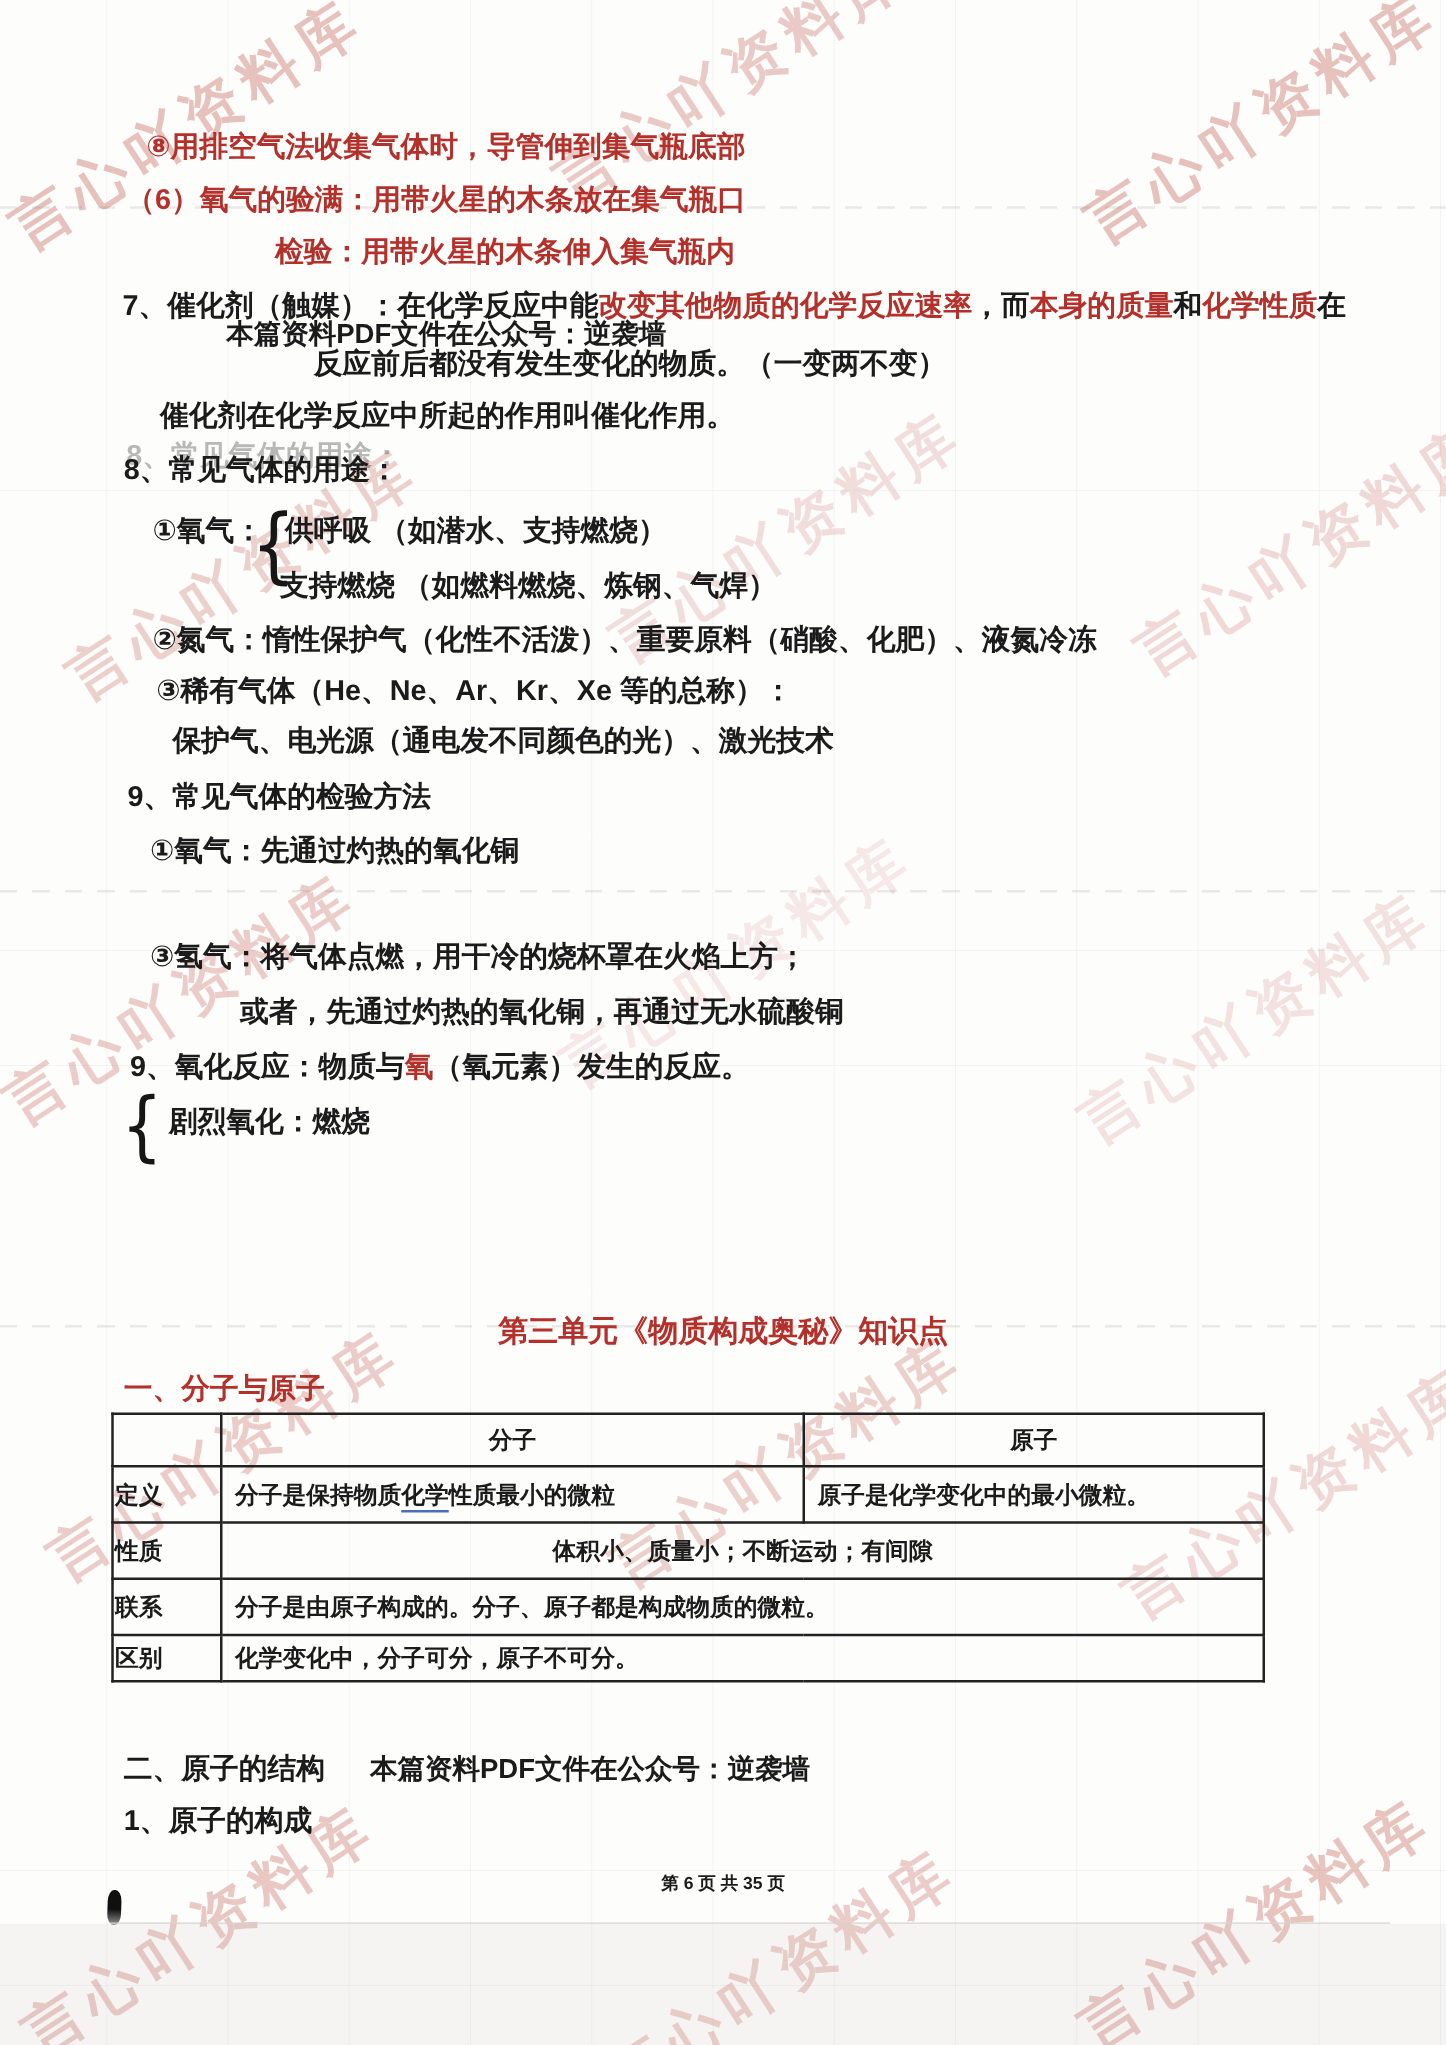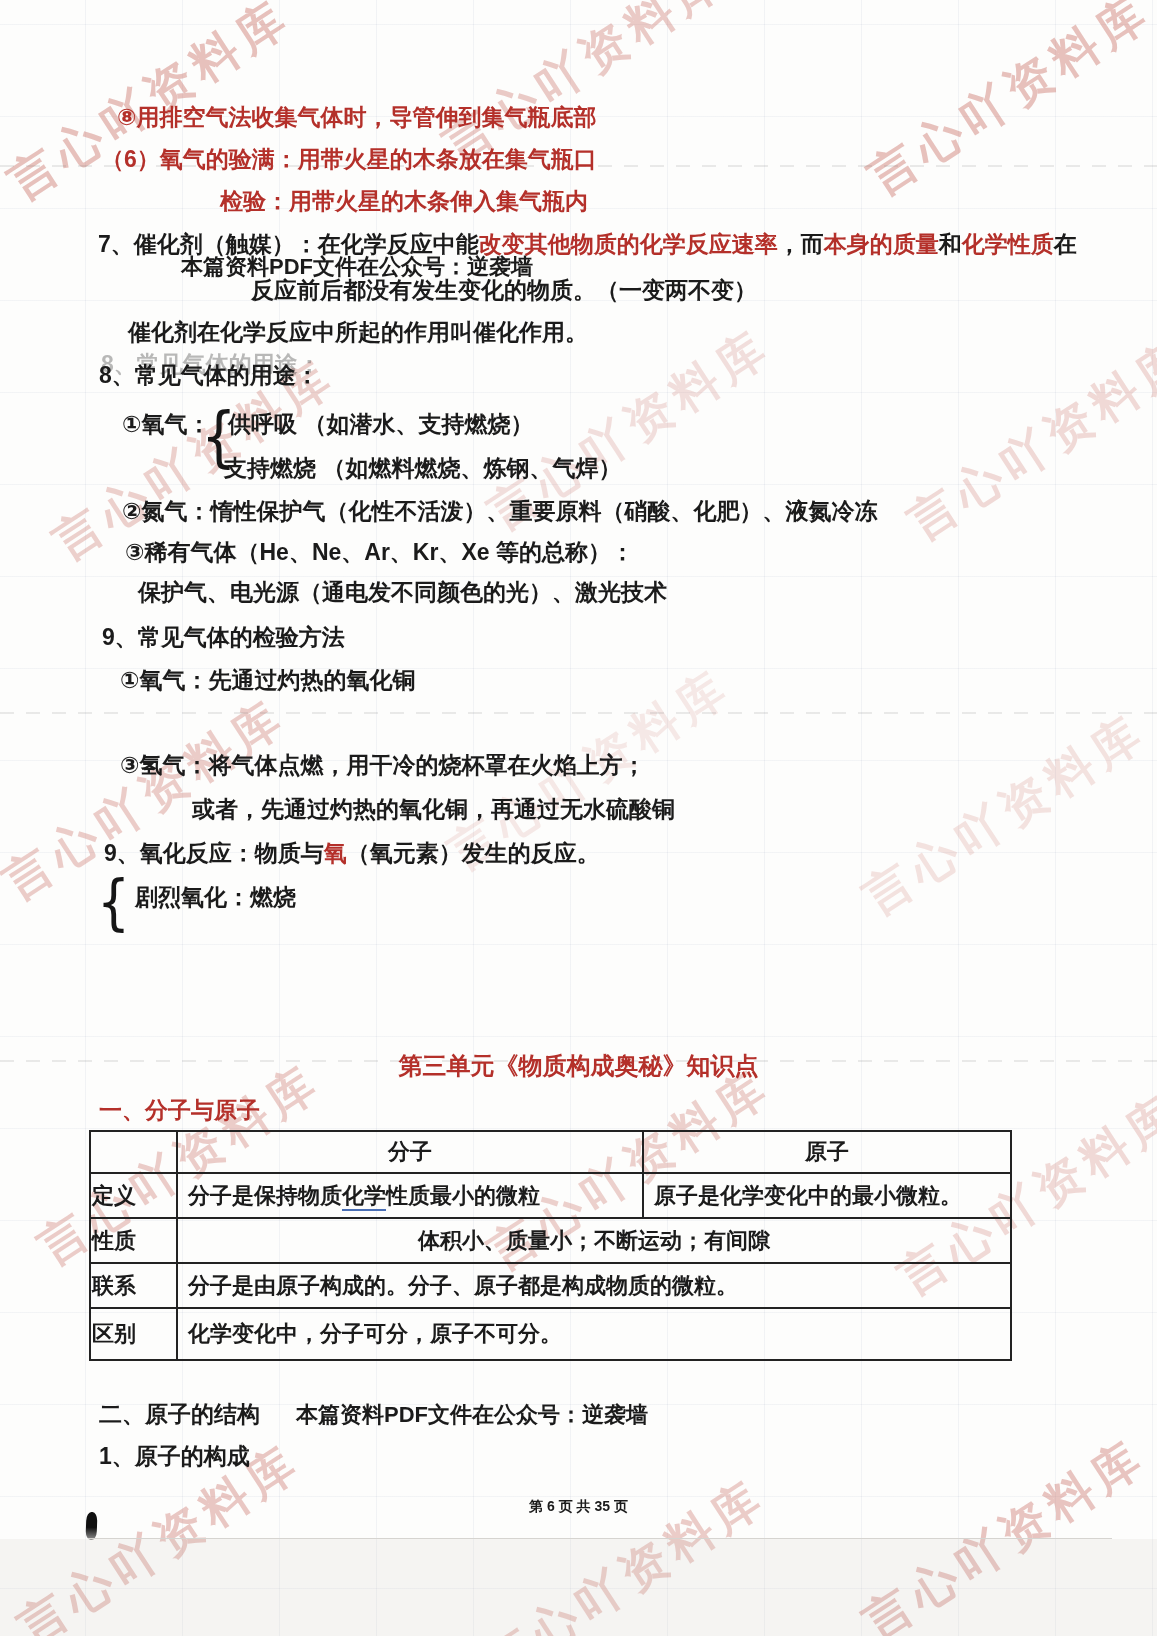--- a/index.html
+++ b/index.html
@@ -25,21 +25,21 @@
   .ghost { opacity:0.30; }
   .center { left:0; width:1157px; text-align:center; }
   .title { font-size:24px; font-weight:700; }
   .wm { position:absolute; z-index:1; white-space:nowrap; pointer-events:none;
     font-size:47px; font-weight:700; letter-spacing:7px; color:var(--wm-color,rgba(200,110,100,0.42));
     transform:translate(-50%,-50%) rotate(-33deg); }
   .layer2 { position:absolute; inset:0; z-index:2; }
   .brace { position:absolute; font-family:"DejaVu Sans",sans-serif; font-weight:400;
     color:#161616; line-height:1; transform-origin:top left; transform:scaleY(1.18); }
   table.cmp { position:absolute; left:89px; top:1130px; width:921px;
-    border-collapse:collapse; table-layout:fixed; font-size:22px; font-weight:600; color:#1b1b1b; }
+    border-collapse:collapse; table-layout:fixed; font-size:19px; font-weight:600; color:#1b1b1b; }
   .cmp td { border:2px solid #222; padding:0 10px; vertical-align:middle; }
   .cmp .lbl { padding-left:1px; }
   .cmp .ctr { text-align:center; }
   .u-blue { border-bottom:2px solid #4a6fb5; padding-bottom:1px; }
   .u-dark { border-bottom:2px solid #44536e; padding-bottom:4px; padding-right:14px; }
   .blob { position:absolute; left:86px; top:1512px; width:11px; height:28px;
     background:linear-gradient(to bottom,#101010 55%, rgba(60,60,60,0.55));
     border-radius:5px / 9px; transform:rotate(2deg); }
   .bline { position:absolute; left:88px; top:1538px; width:1024px; height:1px; background:#d6d4d0; }
   .bstrip { position:absolute; left:0; top:1539px; width:1157px; height:97px; background:rgba(203,198,190,0.16); }
@@ -130,21 +130,21 @@
         <td>原子是化学变化中的最小微粒。</td>
       </tr>
       <tr style="height:45px">
         <td class="lbl">性质</td>
         <td colspan="2" class="ctr">体积小、质量小；不断运动；有间隙</td>
       </tr>
       <tr style="height:45px">
         <td class="lbl">联系</td>
         <td colspan="2">分子是由原子构成的。分子、原子都是构成物质的微粒。</td>
       </tr>
-      <tr style="height:52px">
+      <tr style="height:37px">
         <td class="lbl">区别</td>
         <td colspan="2">化学变化中，分子可分，原子不可分。</td>
       </tr>
     </tbody>
       </table>
 
     <div class="txt" style="left:99px; top:1401px">
       <span class="bold">二、原子的结构</span><span class="bold sz22" style="margin-left:36px">本篇资料PDF文件在公众号：逆袭墙</span>
     </div>
     <div class="txt" style="left:99px; top:1443px">1、原子的构成</div>

